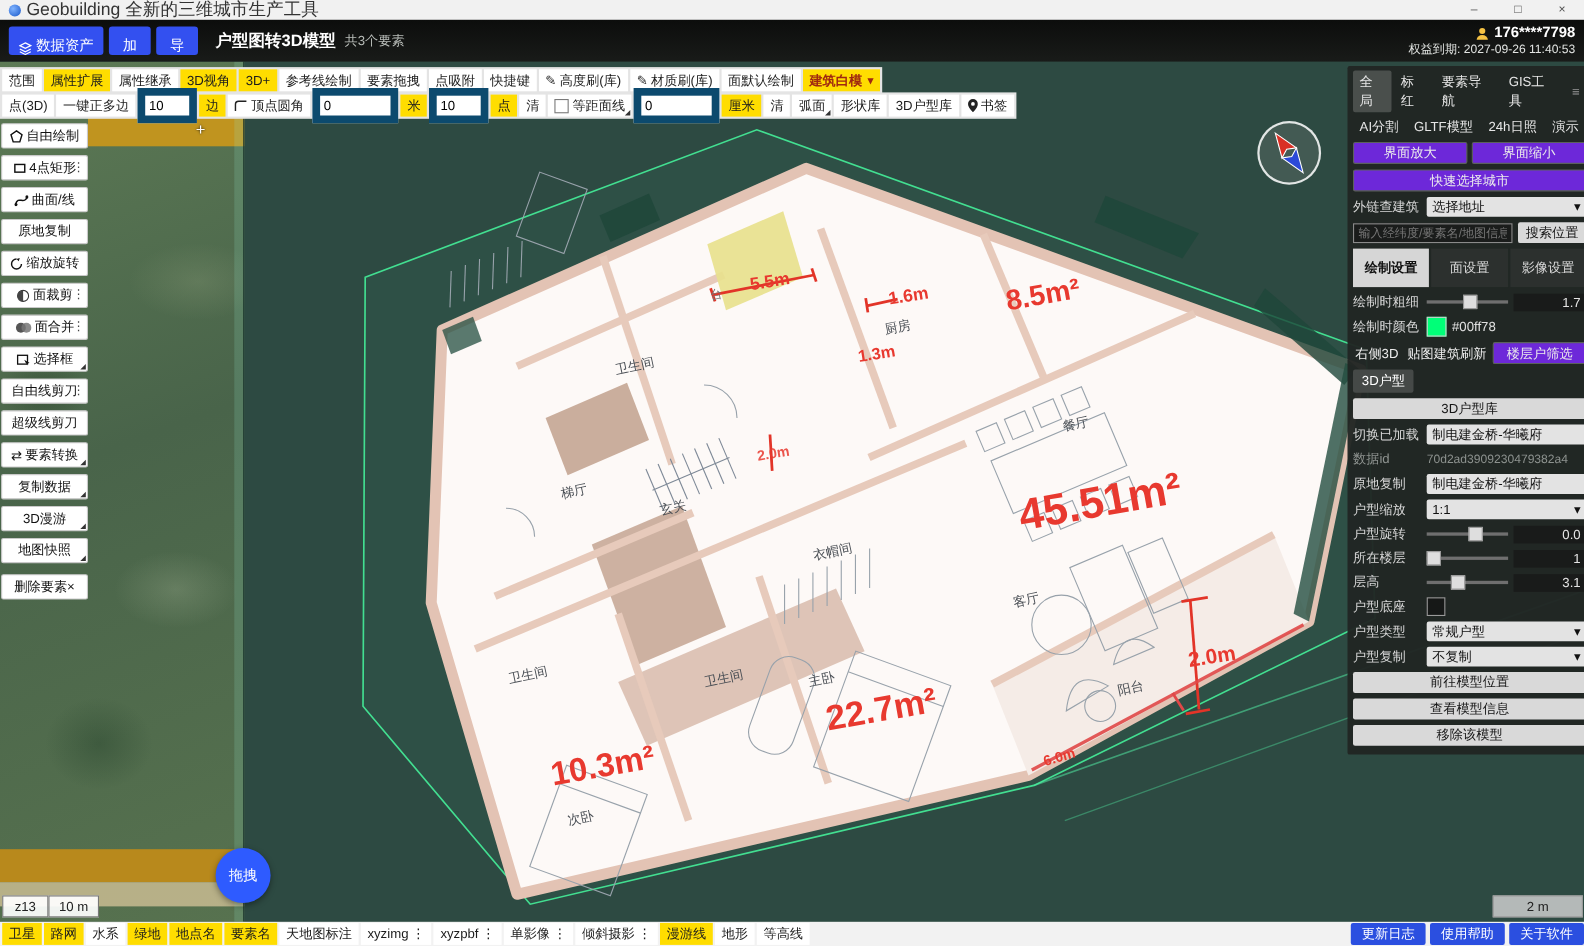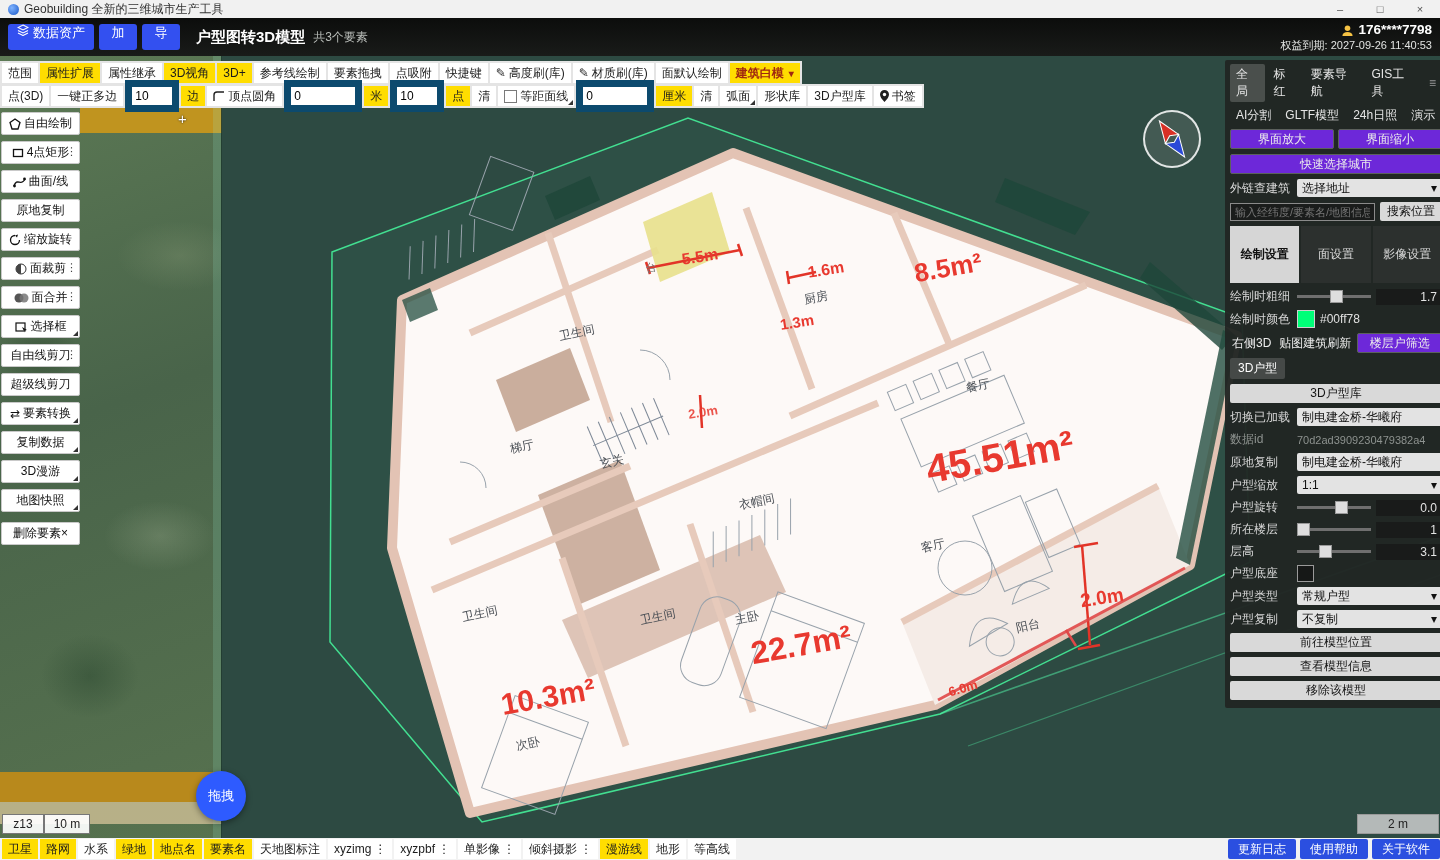--- a/index.html
+++ b/index.html
@@ -2,26 +2,26 @@
 <html><head>
 <meta charset="utf-8">
 <style>
   html,body{margin:0;padding:0;background:#222;}
   body{font-family:"Liberation Sans",sans-serif;}
   #stage{position:relative;width:1440px;height:860px;overflow:hidden;background:#2d4a42;}
   .abs{position:absolute;}
   
   #titlebar{left:0;top:0;width:1440px;height:18px;background:#f1f1f1;border-bottom:1px solid #d9d9d9;display:flex;align-items:center;}
   #titlebar .appicon{width:11px;height:11px;border-radius:50%;background:radial-gradient(circle at 35% 35%,#7fb3ff,#1857c8);margin:0 5px 0 8px;}
-  #titlebar .t{font-size:12px;color:#333;}
+  #titlebar .t{font-size:16px;color:#333;}
   #wincontrols{margin-left:auto;display:flex;}
   #wincontrols span{width:40px;text-align:center;font-size:11px;color:#555;line-height:18px;}
   
   #header{left:0;top:18px;width:1440px;height:38px;background:linear-gradient(180deg,#0c0d0c,#191b19);display:flex;align-items:center;}
-  .bluebtn{background:#3350f0;color:#fff;border-radius:3px;font-size:13px;display:flex;align-items:flex-start;justify-content:center;height:26px;}
+  .bluebtn{background:#3350f0;color:#fff;border-radius:3px;font-size:13px;display:flex;align-items:flex-end;justify-content:center;height:26px;}
   #btn-asset{width:86px;margin-left:8px;gap:4px;}
   #btn-add{width:38px;margin-left:5px;}
   #btn-exp{width:38px;margin-left:5px;}
   #hdr-title{color:#fff;font-size:15px;font-weight:bold;margin-left:16px;}
   #hdr-sub{color:#b9bdb9;font-size:12px;margin-left:8px;}
   #hdr-right{margin-left:auto;margin-right:8px;text-align:right;line-height:1.25;}
   #hdr-user{color:#fff;font-size:13.5px;font-weight:bold;display:flex;align-items:center;justify-content:flex-end;gap:4px;}
   #hdr-exp{color:#e2e4e2;font-size:11px;}
   
   .chiprow{display:flex;align-items:center;gap:2px;background:#e4e4e4;padding:1px 2px;width:max-content;}
@@ -71,21 +71,21 @@
   .ptab{font-size:12px;color:#e6e6e6;padding:2px 6px;}
   .ptab.on{background:#4a4f4c;border-radius:2px;}
   .pbtn{background:#6d28d9;border:1px solid #5c615d;color:#ececec;font-size:12px;height:18px;display:flex;align-items:center;justify-content:center;border-radius:2px;}
   .lightbtn{background:#d9d9d9;color:#151515;font-size:12px;height:19px;display:flex;align-items:center;justify-content:center;border-radius:2px;}
   .prow{display:flex;align-items:center;gap:5px;margin-top:5px;}
   .plabel{font-size:12px;color:#d8d8d8;white-space:nowrap;width:62px;flex:none;}
   .pselect{flex:1;background:#e3e3e3;color:#111;font-size:12px;height:18px;display:flex;align-items:center;padding:0 5px;border-radius:2px;justify-content:space-between;}
   .pvalbox{width:56px;height:16px;background:#191b1a;color:#e4e4e4;font-size:12px;display:flex;align-items:center;justify-content:flex-end;padding:0 5px;margin-left:auto;flex:none;}
   .slider{flex:1;height:3px;background:#6f6f6f;position:relative;}
   .slider .thumb{position:absolute;top:-5px;width:11px;height:11px;background:#dedede;border:1px solid #999;}
-  .tab3{flex:1;text-align:center;font-size:12px;padding:20px 0;background:#2c302e;color:#dadada;}
+  .tab3{flex:1;text-align:center;font-size:12px;padding:9px 0;background:#2c302e;color:#dadada;}
   .tab3.on{background:#d6d6d6;color:#111;font-weight:bold;}
   #searchrow input{flex:1;background:#1a1c1b;border:1px solid #8a8a8a;color:#b9b9b9;font-size:11px;height:16px;padding:0 4px;font-family:"Liberation Sans",sans-serif;min-width:0;}
   .swatch{width:16px;height:16px;background:#00ff78;border:1px solid #cfcfcf;flex:none;}
   .chip3d{background:#454947;color:#fff;font-size:12px;padding:2px 8px;border-radius:2px;width:max-content;}
   .darkcheck{width:15px;height:15px;border:1px solid #9a9a9a;background:#161817;}
   
   #bbar{left:0;top:838px;width:1440px;height:22px;background:#f2f2f2;display:flex;align-items:center;gap:2px;padding-left:2px;}
   #bbar .sp{flex:1;}
   .bblue{background:#2b4fe0;color:#fff;font-size:12px;height:20px;padding:0 10px;display:flex;align-items:center;border-radius:2px;margin-right:2px;font-family:Liberation Serif, serif;}
   

